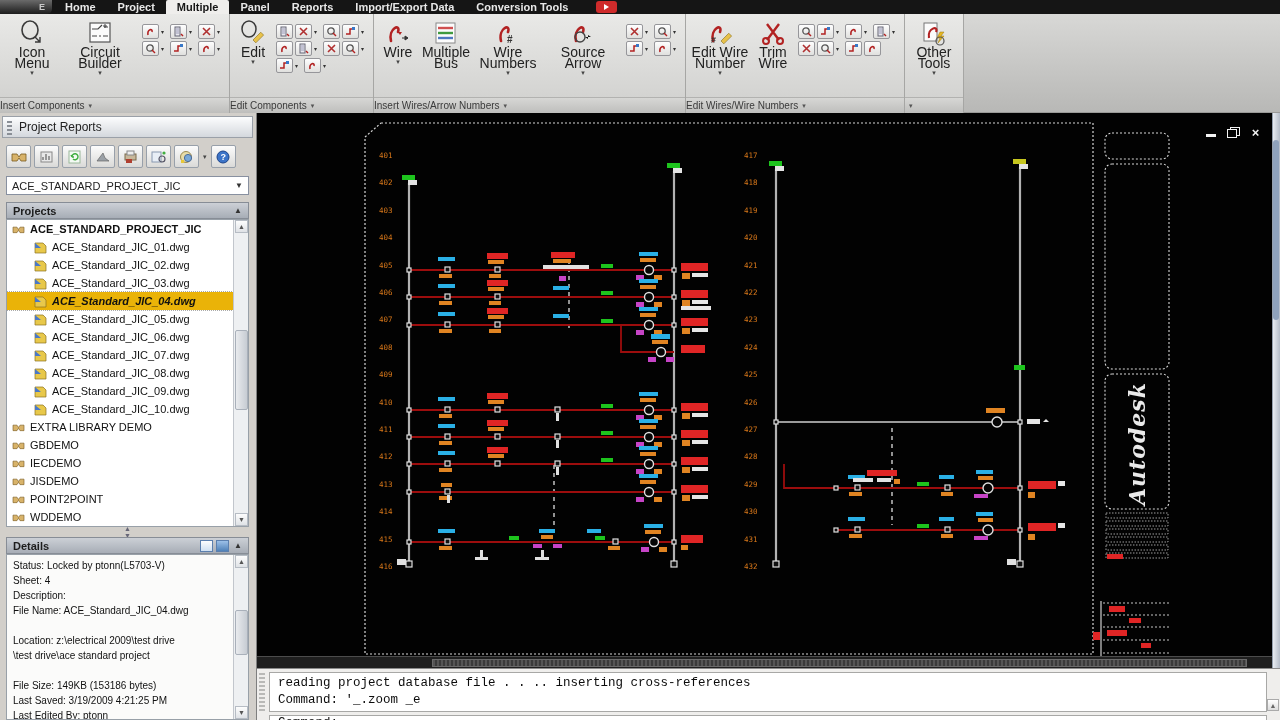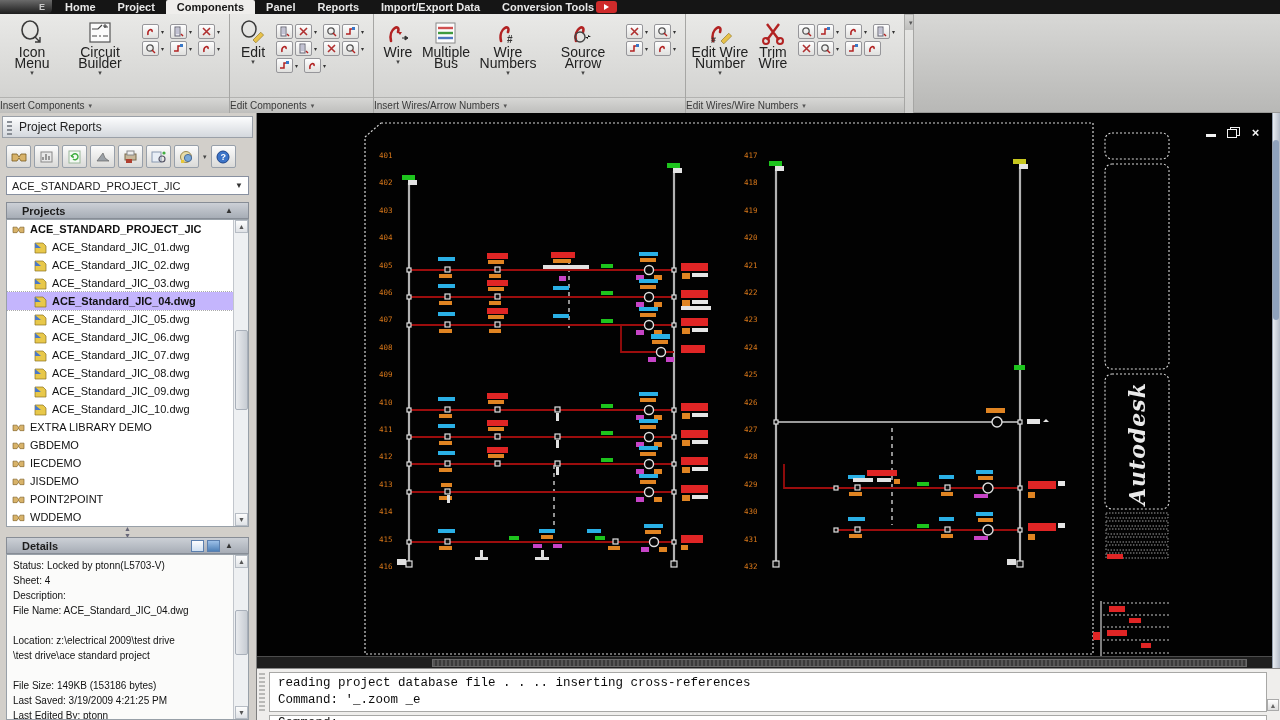--- a/index.html
+++ b/index.html
@@ -32,26 +32,26 @@
 
   
   .pm { position:absolute; left:0; top:113px; width:257px; height:607px; background:#d2cfca; border-right:1px solid #7f7f7f; }
   .pm-title { position:absolute; left:2px; top:3px; width:251px; height:22px; background:linear-gradient(#fcfdfe,#d4d8dd); border:1px solid #9aa0a8; display:flex; align-items:center; font-size:12px; color:#222; padding-left:16px; }
   .grip { position:absolute; left:4px; top:4px; width:5px; height:14px; background:repeating-linear-gradient(#8a8f96 0 2px, transparent 2px 4px); }
   .pm-toolbar { position:absolute; left:6px; top:31px; height:25px; display:flex; gap:3px; align-items:center; }
   .tbtn { width:25px; height:23px; background:linear-gradient(#fcfcfc,#dadad8); border:1px solid #98a0aa; border-radius:2px; display:flex; align-items:center; justify-content:center; }
   .tbcar { font-size:7px; color:#444; margin:0 1px; }
   .pm-dd { position:absolute; left:6px; top:63px; width:243px; height:19px; background:#fff; border:1px solid #8890a0; display:flex; align-items:center; justify-content:space-between; padding:0 5px; font-size:11px; color:#222; }
   .pm-dd .car { font-size:8px; color:#333; }
-  .sec-head { position:absolute; left:6px; width:243px; height:17px; background:linear-gradient(#ccd0d6,#a7adb6); border:1px solid #878d96; display:flex; align-items:center; justify-content:space-between; padding:0 15px; font-weight:bold; font-size:11px; color:#1d1d1d; }
+  .sec-head { position:absolute; left:6px; width:243px; height:17px; background:linear-gradient(#ccd0d6,#a7adb6); border:1px solid #878d96; display:flex; align-items:center; justify-content:space-between; padding:0 6px; font-weight:bold; font-size:11px; color:#1d1d1d; }
   .sec-head .car { font-size:8px; color:#333; font-weight:normal; }
   .tree { position:absolute; left:6px; top:106px; width:243px; height:308px; background:#fff; border:1px solid #98a0a8; overflow:hidden; }
   .trow { height:18px; display:flex; align-items:center; gap:4px; white-space:nowrap; padding-left:4px; font-size:11px; color:#111; }
   .trow.file { padding-left:26px; }
-  .trow.sel { font-weight:bold; background:#c4b5fd; outline:1px dotted #aaa; }
+  .trow.sel { font-weight:bold; background:#eab308; outline:1px dotted #aaa;font-style:italic; }
   .trow.root { font-weight:bold; }
   .vsb { position:absolute; right:0; top:0; width:15px; height:100%; background:#eef0f2; border-left:1px solid #c2c6cc; }
   .vsb .up,.vsb .dn { position:absolute; left:1px; width:13px; height:13px; font-size:7px; color:#555; display:flex; align-items:center; justify-content:center; background:linear-gradient(#fdfdfd,#dfe2e6); border:1px solid #b6bcc4; }
   .vsb .dn { bottom:0; }
   .vsb .up { top:0; }
   .vsb .thumb { position:absolute; left:1px; width:13px; background:linear-gradient(90deg,#e9ebee,#c7ccd3); border:1px solid #a9b0ba; border-radius:2px; }
   .splitter { position:absolute; left:6px; top:414px; width:243px; height:10px; display:flex; align-items:center; justify-content:center; color:#667; font-size:7px; }
   .det-body { position:absolute; left:6px; top:441px; width:243px; height:166px; background:#fbfbfa; border:1px solid #98a0a8; overflow:hidden; padding:3px 4px 0 6px; }
   .dline { height:15px; line-height:15px; font-size:10px; color:#111; white-space:nowrap; }
   .mini { width:13px; height:12px; border:1px solid #5b7fae; background:linear-gradient(#fdfdfe,#cfe0f2); margin-left:3px; }
@@ -79,21 +79,21 @@
   .cmd-sb { position:absolute; right:1px; top:30px; width:12px; height:12px; color:#666; font-size:7px; text-align:center; line-height:12px; background:linear-gradient(#fff,#ddd); border:1px solid #aaa; }
 </style>
 </head>
 <body>
 
 <div class="tabbar">
   <div class="appbtn">E</div>
   <div id="tabs" style="display: flex;">
       <div class="tab">Home</div>
       <div class="tab">Project</div>
-      <div class="tab active">Components</div>
+      <div class="tab active">Multiple</div>
       <div class="tab">Panel</div>
       <div class="tab">Reports</div>
       <div class="tab">Import/Export Data</div>
       <div class="tab">Conversion Tools</div>
     </div>
   <div class="ytbadge"></div>
 </div>
 
 <div class="ribbon" id="ribbon">
     <div class="rgroup">
@@ -423,20 +423,34 @@
             </div>
           </div>
         </div>
       </div>
       <div class="rgl">
         <span>Edit Wires/Wire Numbers</span>
         <span class="car">▾</span>
       </div>
     </div>
     <div class="rgroup">
+      <div class="rgc">
+        <div class="bigbtn" style="width: 52px;">
+          <div class="ic">
+            <svg width="28" height="26" viewBox="0 0 28 26">
+              <rect x="4" y="3" width="13" height="18" fill="#fbfbfb" stroke="#777"></rect>
+              <path d="M9,18 C7,8 19,5 16,12" stroke="#b22222" stroke-width="2.2" fill="none"></path>
+              <path d="M20,12 l-3,6 h3 l-2,5 6,-7 h-3 l3,-4 z" fill="#e8b820" stroke="#9a7a10" stroke-width="0.5"></path>
+              <circle cx="20" cy="21" r="4" fill="none" stroke="#555" stroke-width="1.2"></circle>
+            </svg>
+          </div>
+          <div class="cap">Other Tools</div>
+          <div class="car">▾</div>
+        </div>
+      </div>
       <div class="rgl">
         <span></span>
         <span class="car">▾</span>
       </div>
     </div>
     <div class="ribbon-fill"></div>
   </div>
 
 <div class="pm">
   <div class="pm-title">

